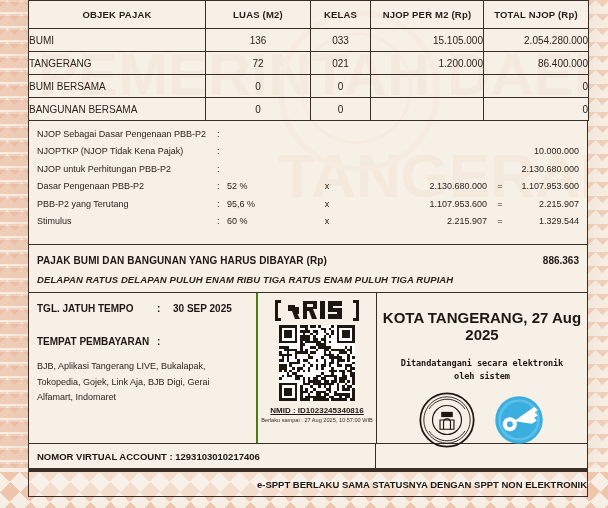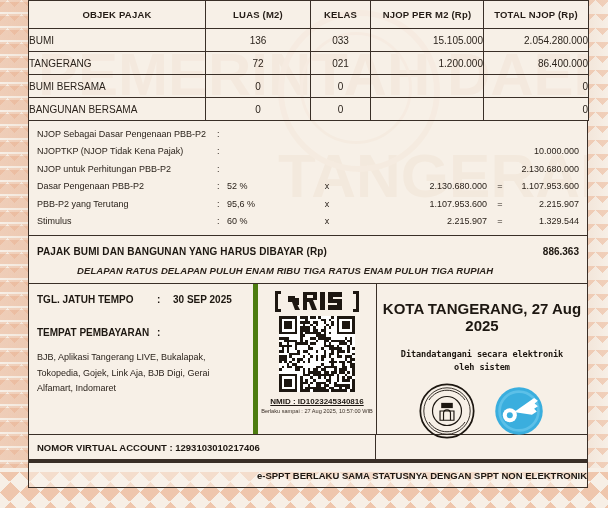--- a/index.html
+++ b/index.html
@@ -62,45 +62,45 @@
     font-size:9.5px;font-weight:bold;color:#241c16;letter-spacing:.2px;
     height:27px;text-align:center;vertical-align:middle;
   }
   .objrow td{height:22px;font-size:10px;color:#2b231c;vertical-align:middle;}
   .c-name{padding-left:8px;text-align:left;}
   .c-mid{text-align:center;}
   .c-num{text-align:right;padding-right:8px;}
 
   
   .calcbox{border:1px solid #3a2f27;border-top:none;width:558px;
-    background:rgba(250,243,235,.5);padding:4px 0 5px 0;}
+    background:rgba(250,243,235,.5);padding:4px 0 14px 0;}
   .calcrow{display:flex;align-items:center;height:17.5px;font-size:9px;color:#2b231c;}
   .cl-label{width:180px;padding-left:8px;}
   .cl-colon{width:10px;}
   .cl-pct{width:60px;}
   .cl-x{width:80px;text-align:center;font-size:9px;}
   .cl-base{width:120px;text-align:right;}
   .cl-eq{width:26px;text-align:center;}
   .cl-result{flex:1;text-align:right;padding-right:8px;}
   .cl-result-wide{flex:1;text-align:right;padding-right:8px;}
 
   
   .totalbox{border:1px solid #3a2f27;border-top:none;width:558px;
     background:rgba(250,243,235,.5);padding:6px 0 5px 0;}
   .totalrow{display:flex;align-items:center;font-size:10px;font-weight:bold;
     color:#1d1711;height:19px;}
   .tot-label{padding-left:8px;flex:1;letter-spacing:.1px;}
   .tot-val{padding-right:8px;}
   .terbilang{font-size:9.5px;font-style:italic;font-weight:bold;color:#2b231c;
-    padding:4px 0 2px 8px;letter-spacing:.1px;margin-left:40px;}
+    padding:4px 0 2px 8px;letter-spacing:.1px;}
 
   
   .panels{display:flex;border:1px solid #3a2f27;border-top:none;width:558px;
     height:150px;background:rgba(250,243,235,.5);}
-  .p-left{width:229px;border-right:5px solid #4d7c0f;padding:10px 0 0 8px;box-sizing:border-box;}
+  .p-left{width:229px;border-right:2px solid #4d7c0f;padding:10px 0 0 8px;box-sizing:border-box;}
   .p-mid{width:119px;border-right:1px solid #3a2f27;padding-top:5px;box-sizing:border-box;
     display:flex;flex-direction:column;align-items:center;}
   .p-right{flex:1;padding-top:16px;box-sizing:border-box;text-align:center;}
 
   .duerow{display:flex;align-items:center;font-size:10px;font-weight:bold;color:#1d1711;}
   .due-label{width:120px;}
   .due-colon{width:16px;}
   .due-val{font-weight:bold;}
   .payhead{display:flex;font-size:10px;font-weight:bold;color:#1d1711;margin-top:22px;}
   .pay-label{width:120px;}

